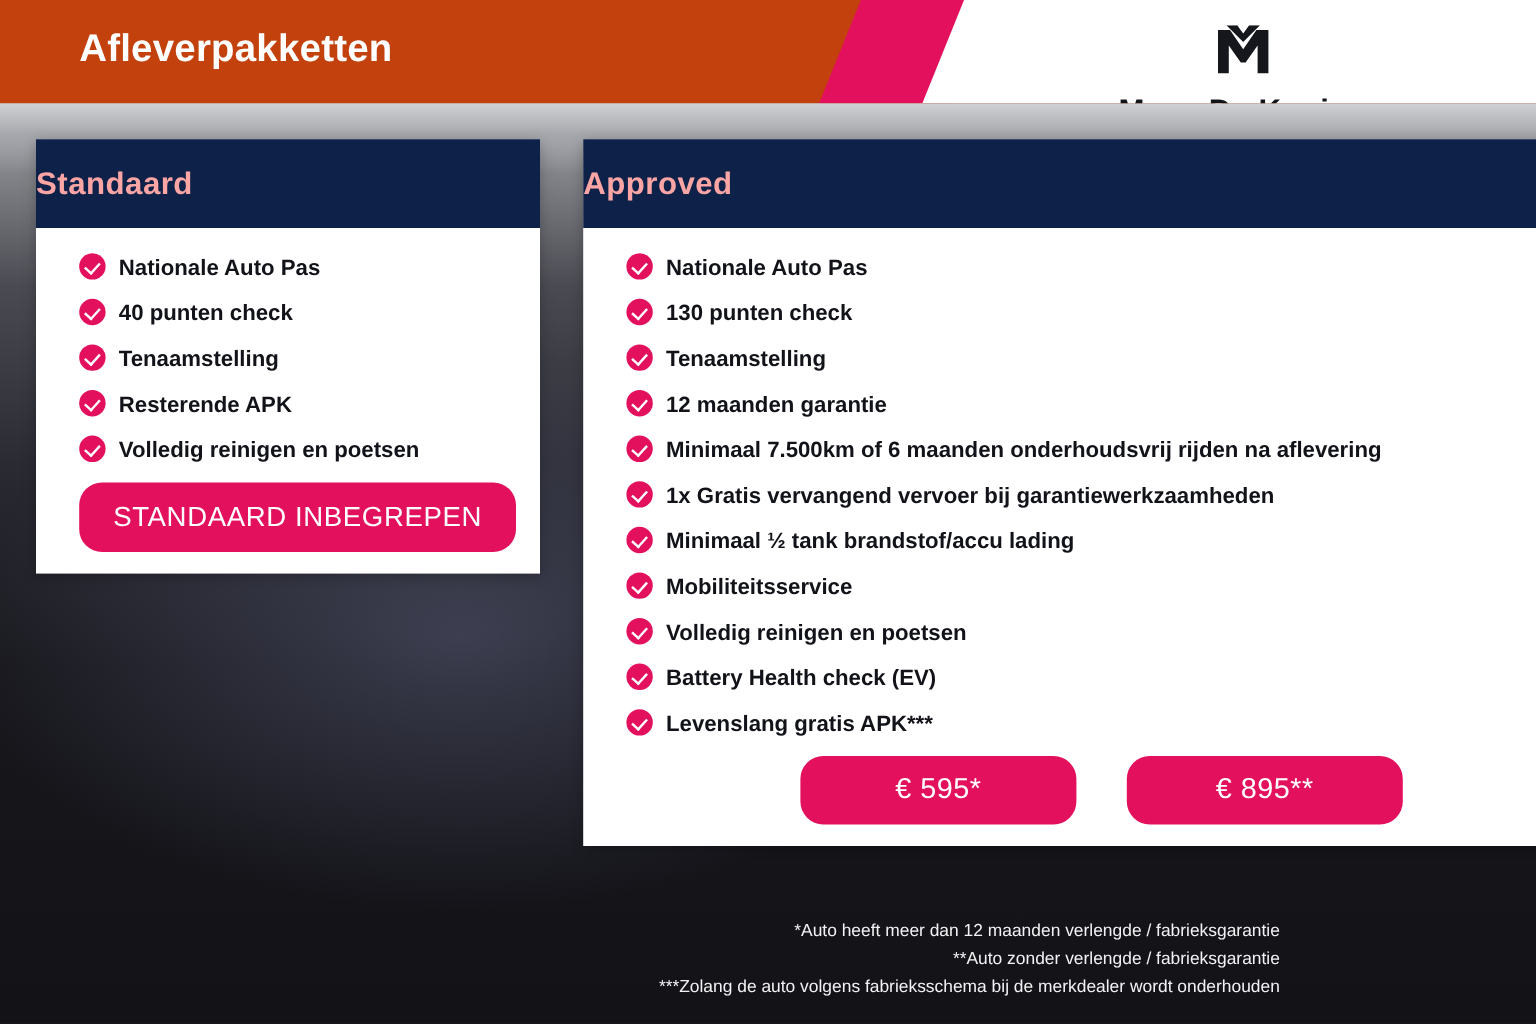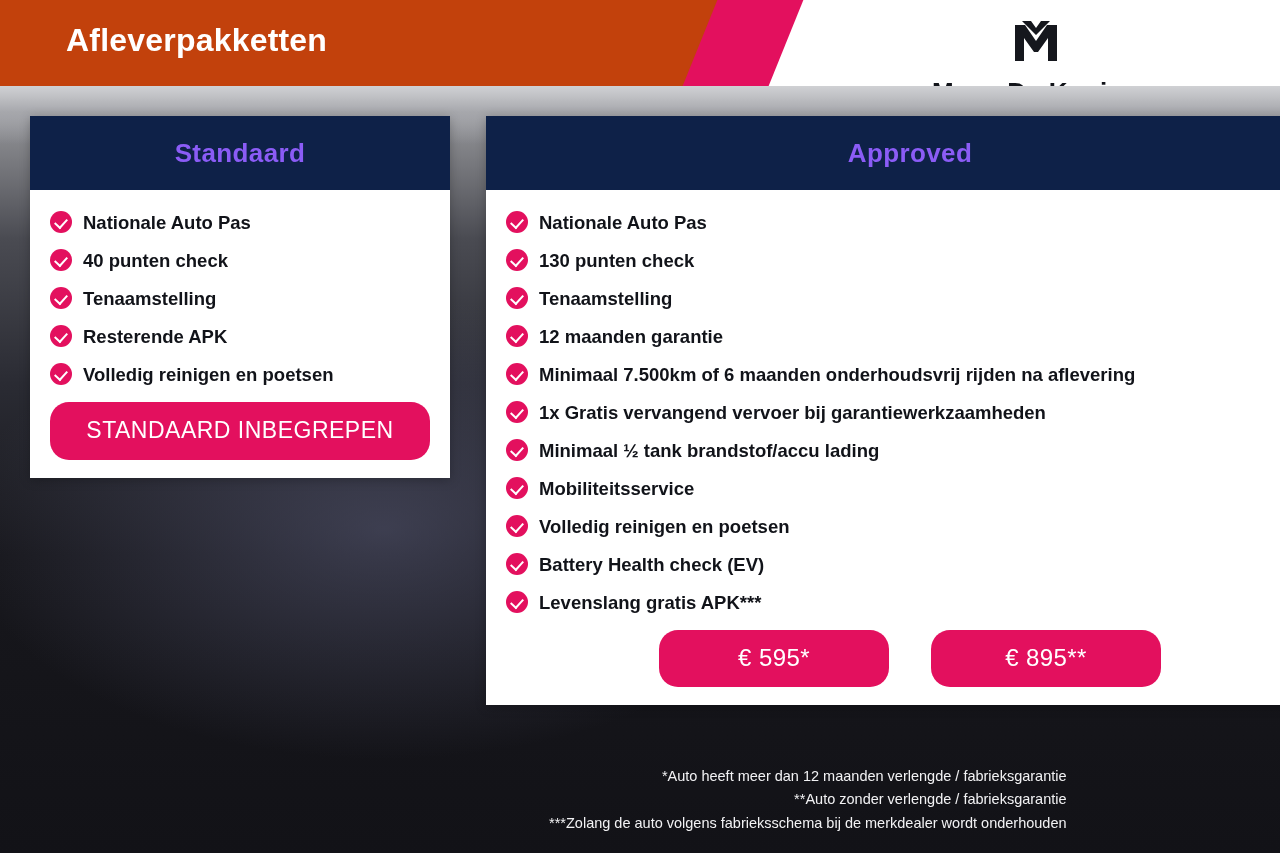--- a/index.html
+++ b/index.html
@@ -86,28 +86,27 @@
   }
 
   
   .card {
     position: absolute;
     background: #ffffff;
     box-shadow: 0 2px 10px rgba(0,0,0,0.25);
   }
   .card-header {
     background: #0e2148;
-    color: #8b5cf6;
-    text-align: center;
+    color: #fca5a5;
     font-size: 26px;
     font-weight: bold;
     letter-spacing: 0.4px;
     padding: 22px 0 21px;
   }
-  .card-body { padding: 20px 20px 18px 20px; }
+  .card-body { padding: 20px 20px 18px 20px; margin-left: 16px; }
 
   .card-standaard { left: 30px; top: 116px; width: 420px; }
   .card-approved { left: 486px; top: 116px; width: 848px; }
 
   ul.features { list-style: none; }
   ul.features li {
     display: flex;
     align-items: flex-start;
     gap: 11px;
     margin-bottom: 13px;

